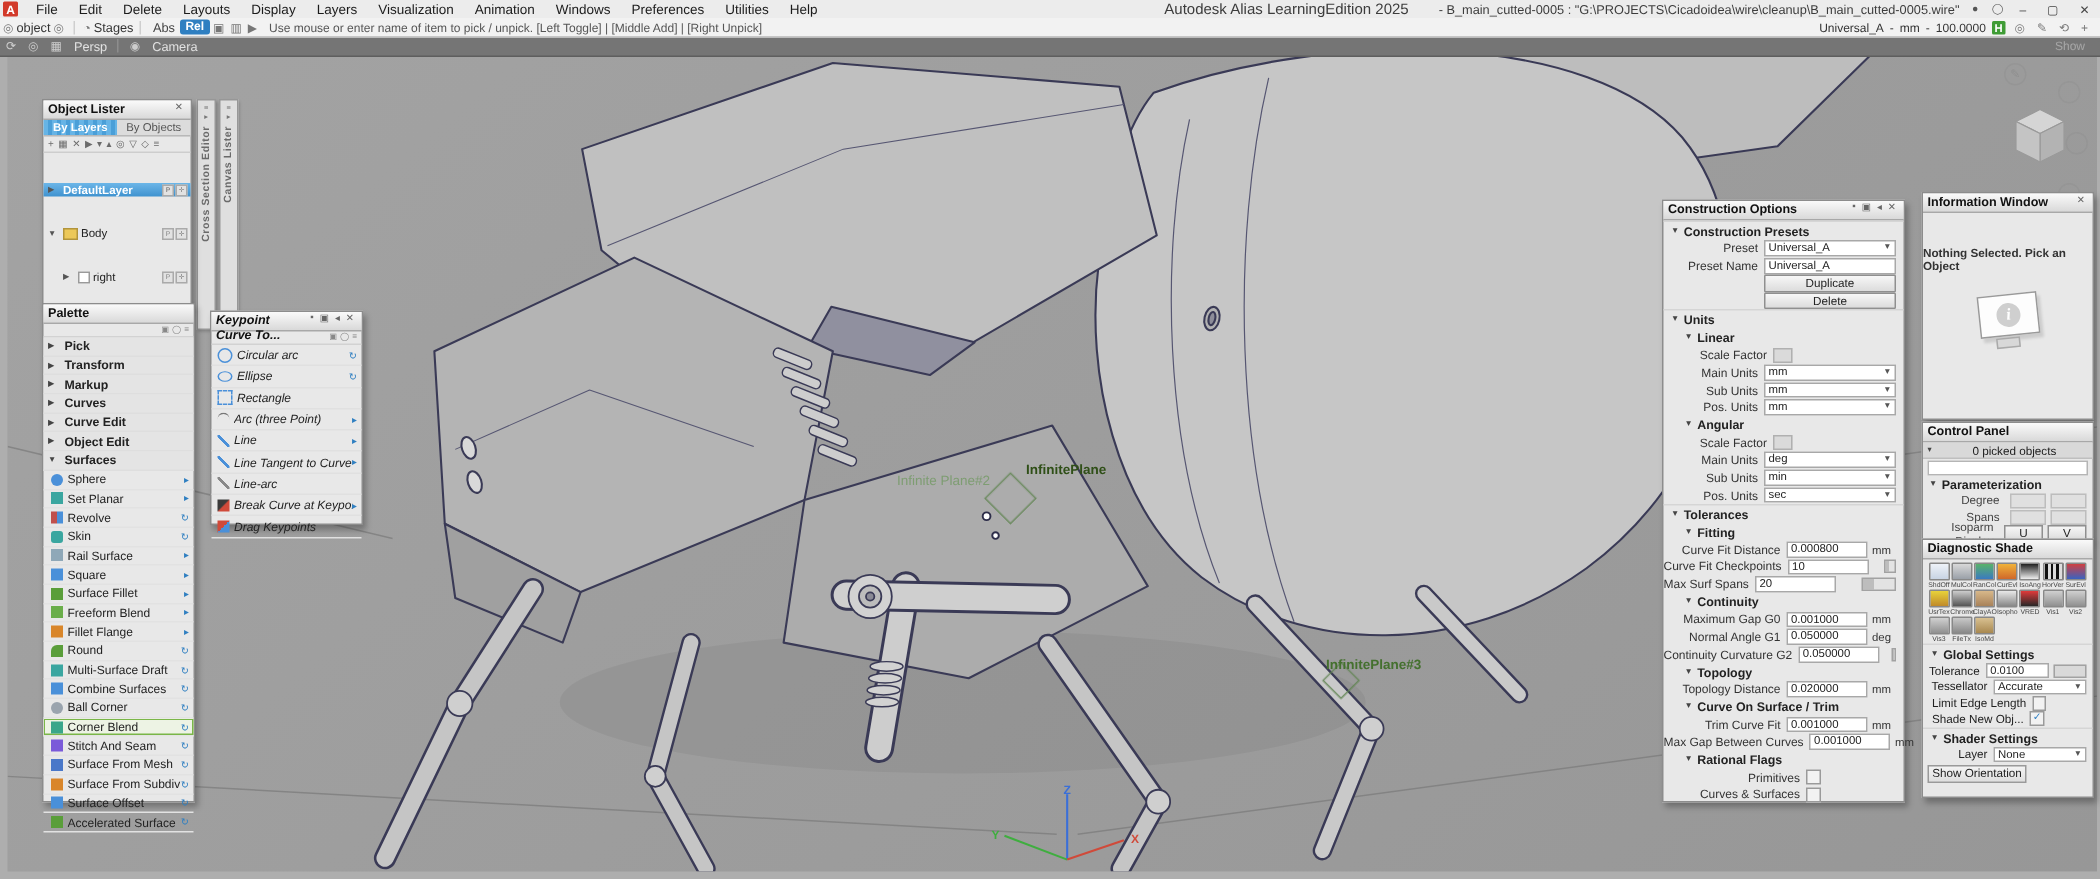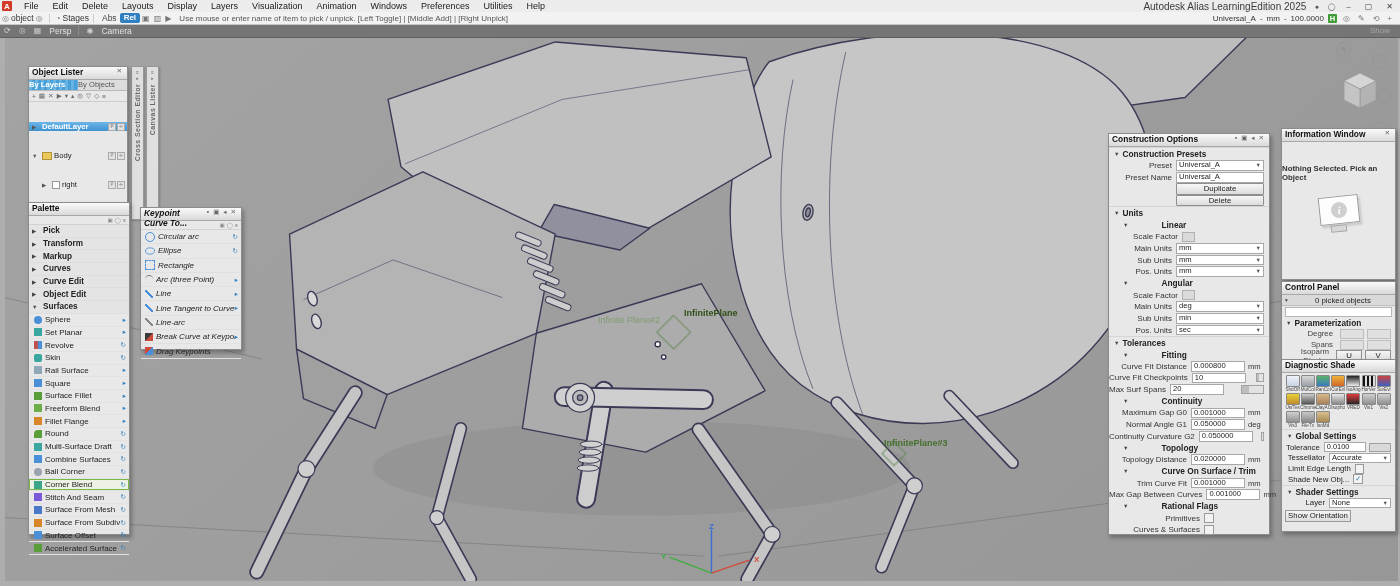--- a/index.html
+++ b/index.html
@@ -47,21 +47,21 @@
   
   .panel{position:absolute;background:#e8e8e8;border:1px solid #8c8c8c;box-shadow:2px 3px 4px rgba(0,0,0,.28);
     font-size:8.3px;color:#222;z-index:60;}
   .ptitle{height:12px;background:linear-gradient(#fafafa,#d9d9d9);border-bottom:1px solid #a8a8a8;
     display:flex;align-items:flex-start;padding:0 3px;font-weight:bold;font-size:8.4px;color:#111;}
   .ptitle .sp{flex:1;}
   .ticon{font-size:6.5px;color:#666;font-weight:normal;padding:0 2px;}
   
   #objectLister{left:28px;top:66px;width:98px;height:136px;}
   .ol-tabs{display:flex;height:10px;background:#dcdcdc;border-bottom:1px solid #b8b8b8;font-size:7.6px;}
-  .ol-tab{flex:1;text-align:left;line-height:10px;color:#555;}
+  .ol-tab{flex:1;text-align:center;line-height:10px;color:#555;}
   .ol-tab.active{background:repeating-linear-gradient(90deg,#66b4e6 0 3px,#4a9fd8 3px 6px);color:#fff;font-weight:bold;}
   .ol-toolbar{height:10px;display:flex;align-items:center;gap:1px;padding:0 2px;border-bottom:1px solid #cdcdcd;
     color:#6b6b6b;font-size:6.6px;}
   .ol-tool{padding:0 1px;}
   .tree{font-size:7.7px;}
   .trow{height:9.2px;display:flex;align-items:center;padding-left:3px;color:#222;margin-top:20px;}
   .trow .caret{width:7px;font-size:5.5px;color:#555;}
   .folder-ico{width:8px;height:6px;background:#ecc858;border:1px solid #b2943a;margin-right:2px;}
   .chk{width:6px;height:6px;background:#fff;border:1px solid #9a9a9a;margin-right:2px;}
   .trow .rico{margin-left:auto;display:flex;gap:1px;padding-right:2px;}
@@ -90,21 +90,21 @@
   .pal-aff{color:#2f7fc1;font-size:6.5px;}
   .pal-item.hl{background:#edf3e4;box-shadow:inset 0 0 0 1px #7ab648;}
   
   #keypoint{left:140px;top:207px;width:100px;height:141px;font-style:italic;}
   .kp-item{height:13.3px;display:flex;align-items:center;border-bottom:1px solid #e0e0e0;padding:0 3px 0 4px;}
   .kp-ico{width:8px;height:8px;margin-right:3px;flex:none;}
   .kp-item .lbl{flex:1;white-space:nowrap;overflow:hidden;font-size:8px;}
   
   #construction{left:1108px;top:133px;width:160px;height:400px;}
   .co-h1,.co-h2{height:11.7px;display:flex;align-items:center;font-weight:bold;border-top:1px solid #d5d5d5;}
-  .co-h1{padding-left:5px;} .co-h2{padding-left:14px;border-top:none;gap:30px;}
+  .co-h1{padding-left:5px;} .co-h2{padding-left:14px;border-top:none;}
   .caret{font-size:5.5px;color:#444;margin-right:3px;}
   .co-row{height:11.7px;display:flex;align-items:center;padding-right:5px;}
   .co-label{flex:1;text-align:right;padding-right:4px;color:#333;font-size:8px;white-space:nowrap;}
   .co-field{height:8.6px;background:#fff;border:1px solid #a8a8a8;font-size:7.6px;line-height:8.6px;
     padding:0 2px;white-space:nowrap;overflow:hidden;}
   .w86{width:82px;display:flex;align-items:center;} .w50{width:48px;flex:none;}
   .dd{justify-content:space-between;}
   .dda{font-size:5.5px;color:#555;}
   .co-unit{width:16px;padding-left:3px;font-size:7.6px;color:#333;}
   .co-slider{display:none;width:34px;height:7px;border:1px solid #a2a2a2;
@@ -167,20 +167,21 @@
     <span class="menu">Display</span>
     <span class="menu">Layers</span>
     <span class="menu">Visualization</span>
     <span class="menu">Animation</span>
     <span class="menu">Windows</span>
     <span class="menu">Preferences</span>
     <span class="menu">Utilities</span>
     <span class="menu">Help</span>
   <div class="titlebar-right">
     <span class="apptitle">Autodesk Alias LearningEdition 2025</span>
+    <span class="doctitle">- B_main_cutted-0005 : "G:\PROJECTS\Cicadoidea\wire\cleanup\B_main_cutted-0005.wire"</span>
     <span class="circle-btn">●</span>
     <span class="circle-btn">◯</span>
     <span class="winbtn">–</span>
     <span class="winbtn">▢</span>
     <span class="winbtn">✕</span>
   </div>
 </div>
 
 <div class="quickbar">
   <span class="qicon">◎</span>

